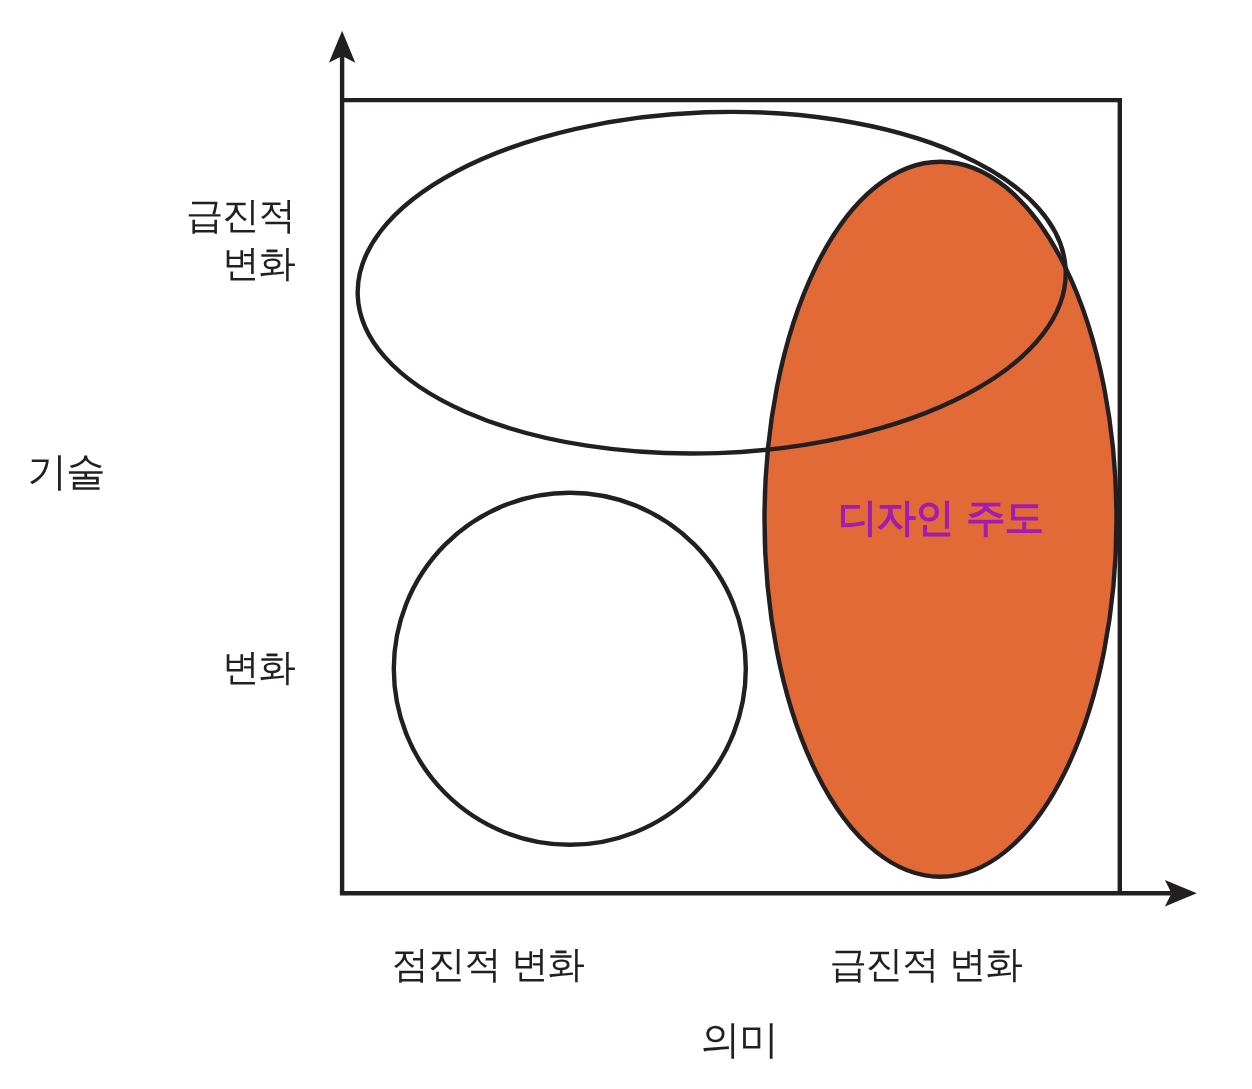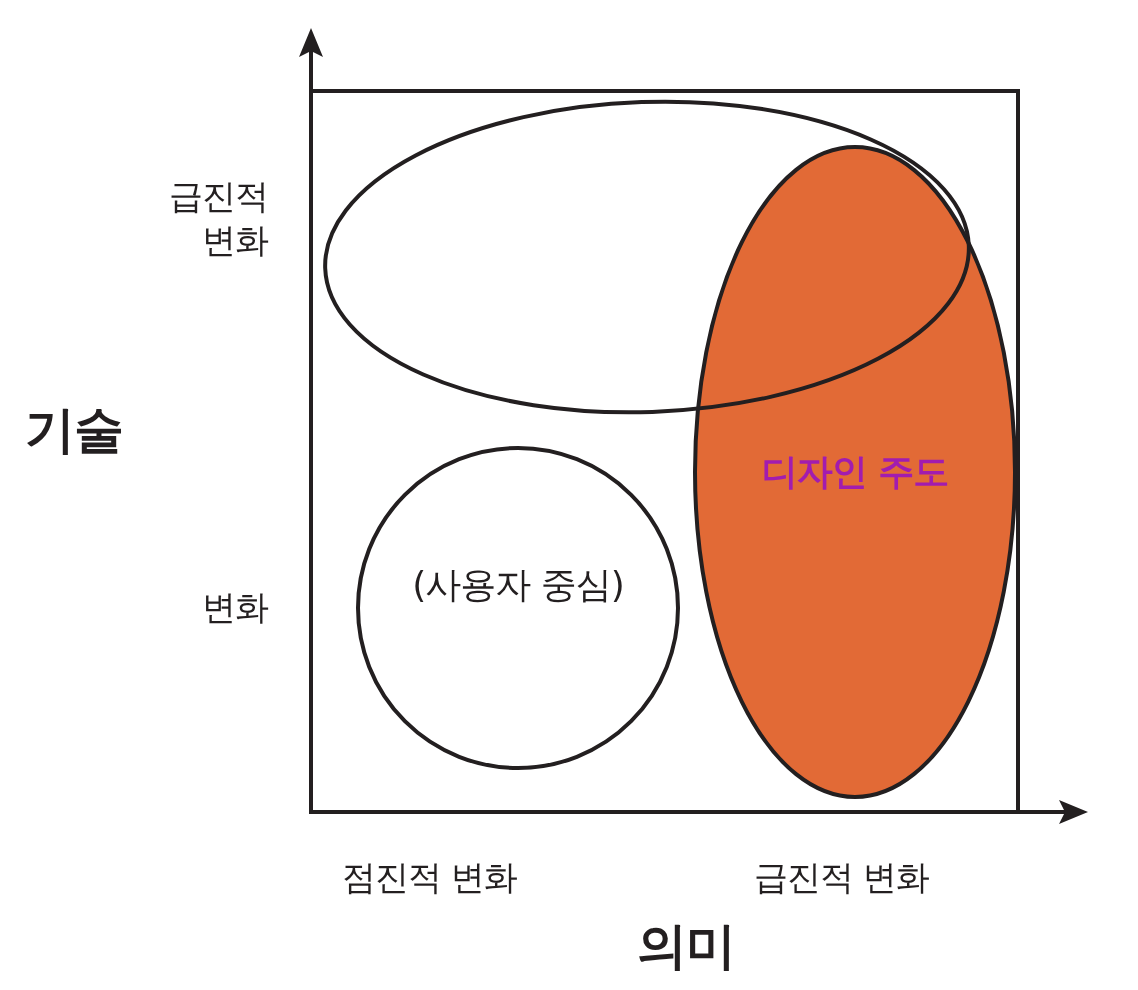--- a/index.html
+++ b/index.html
@@ -27,22 +27,22 @@
       white-space: nowrap;
       color: #231f20;
       font-family: "DejaVu Sans", "Liberation Sans", sans-serif;
     }
     .tick-label {
       font-size: 34px;
       line-height: 44px;
       letter-spacing: -1px;
     }
     .axis-title {
-      font-size: 50px;
-      font-weight: bold;
+      font-size: 36px;
+      font-weight: normal;
       line-height: 44px;
       letter-spacing: -1px;
     }
     .region-label {
       font-size: 36px;
       line-height: 46px;
       letter-spacing: -1px;
       text-align: center;
     }
     .region-label.inverse {
@@ -81,26 +81,25 @@
     <div>변화</div>
   </div>
   <div class="label tick-label y-tick" style="left:68px; top:585px;">
     <div>변화</div>
   </div>
 
   
   <div class="label axis-title" style="left:25px; top:408px;">기술</div>
 
   
-  <div class="label tick-label" style="left:342px; top:855px;">점진적 변화</div>
+  <div class="label tick-label" style="left:356px; top:855px;">점진적 변화</div>
   <div class="label tick-label" style="left:754px; top:855px;">급진적 변화</div>
 
   
   <div class="label axis-title" style="left:637px; top:924px;">의미</div>
 
   
 
   <div class="label region-label" style="left:378px; top:562px; width:280px;">
-    <div>(사용자 중심)</div>
   </div>
 
   <div class="label region-label inverse" style="left:735px; top:449px; width:240px;">디자인 주도</div>
 </div>
 
 </body></html>

